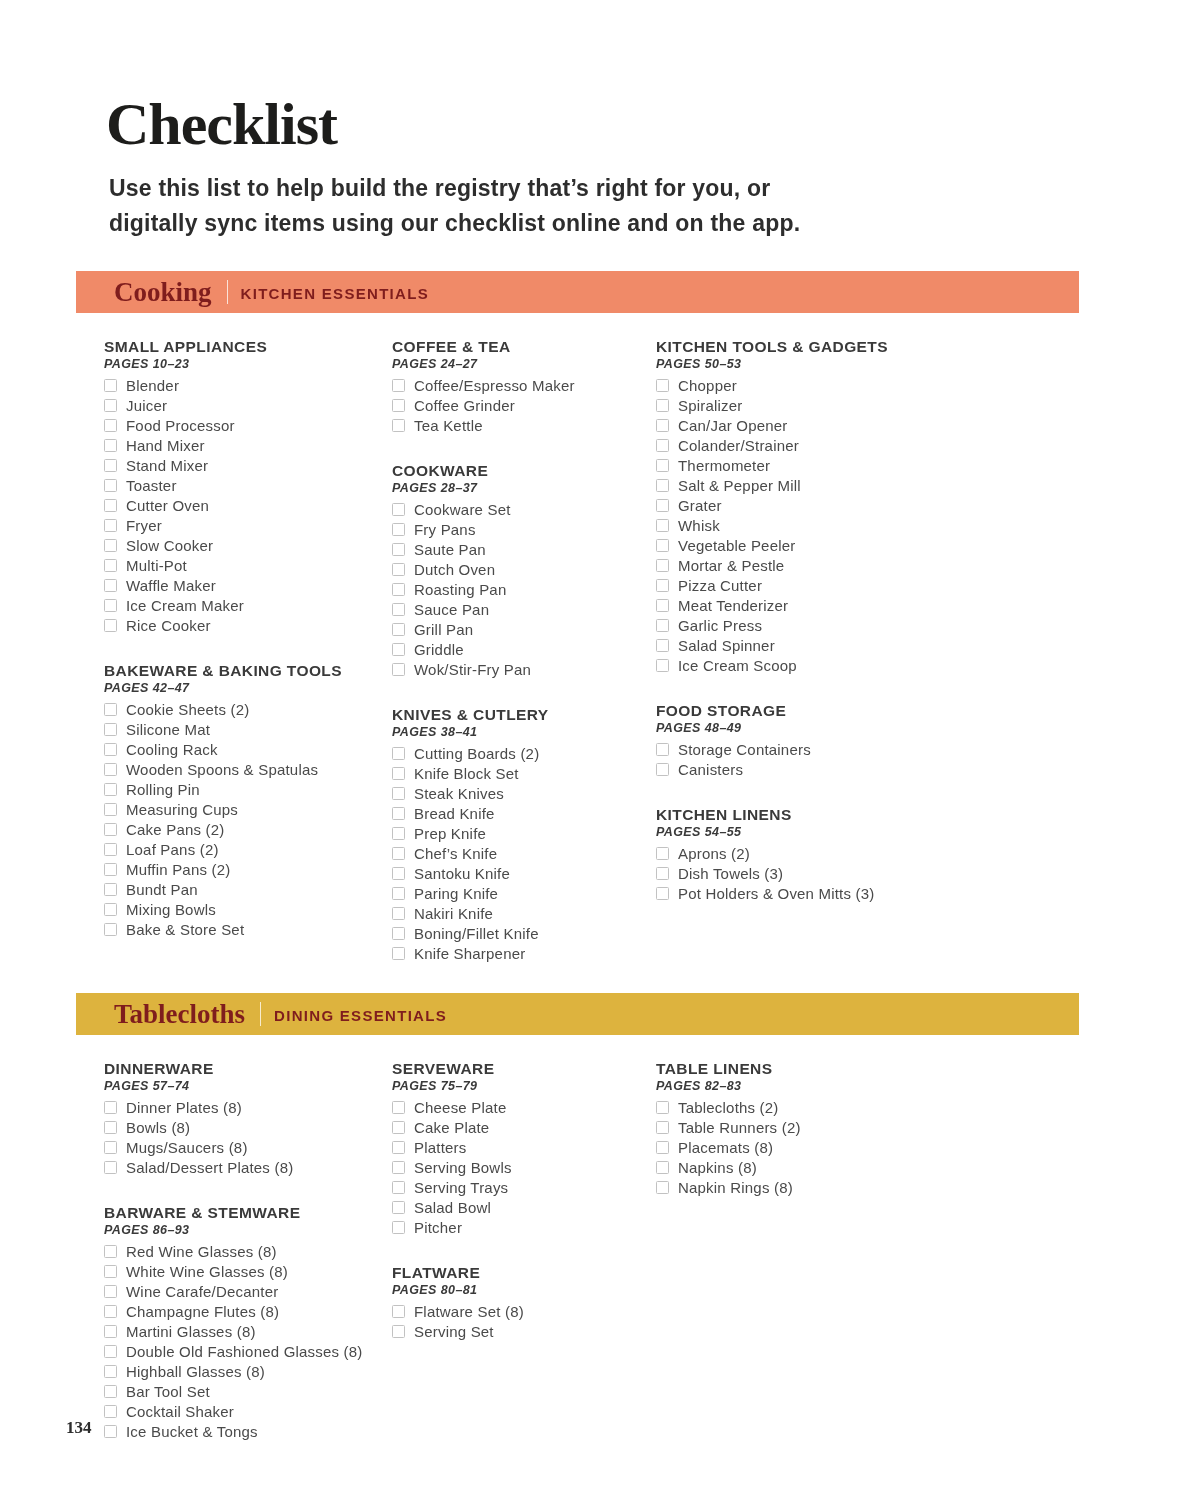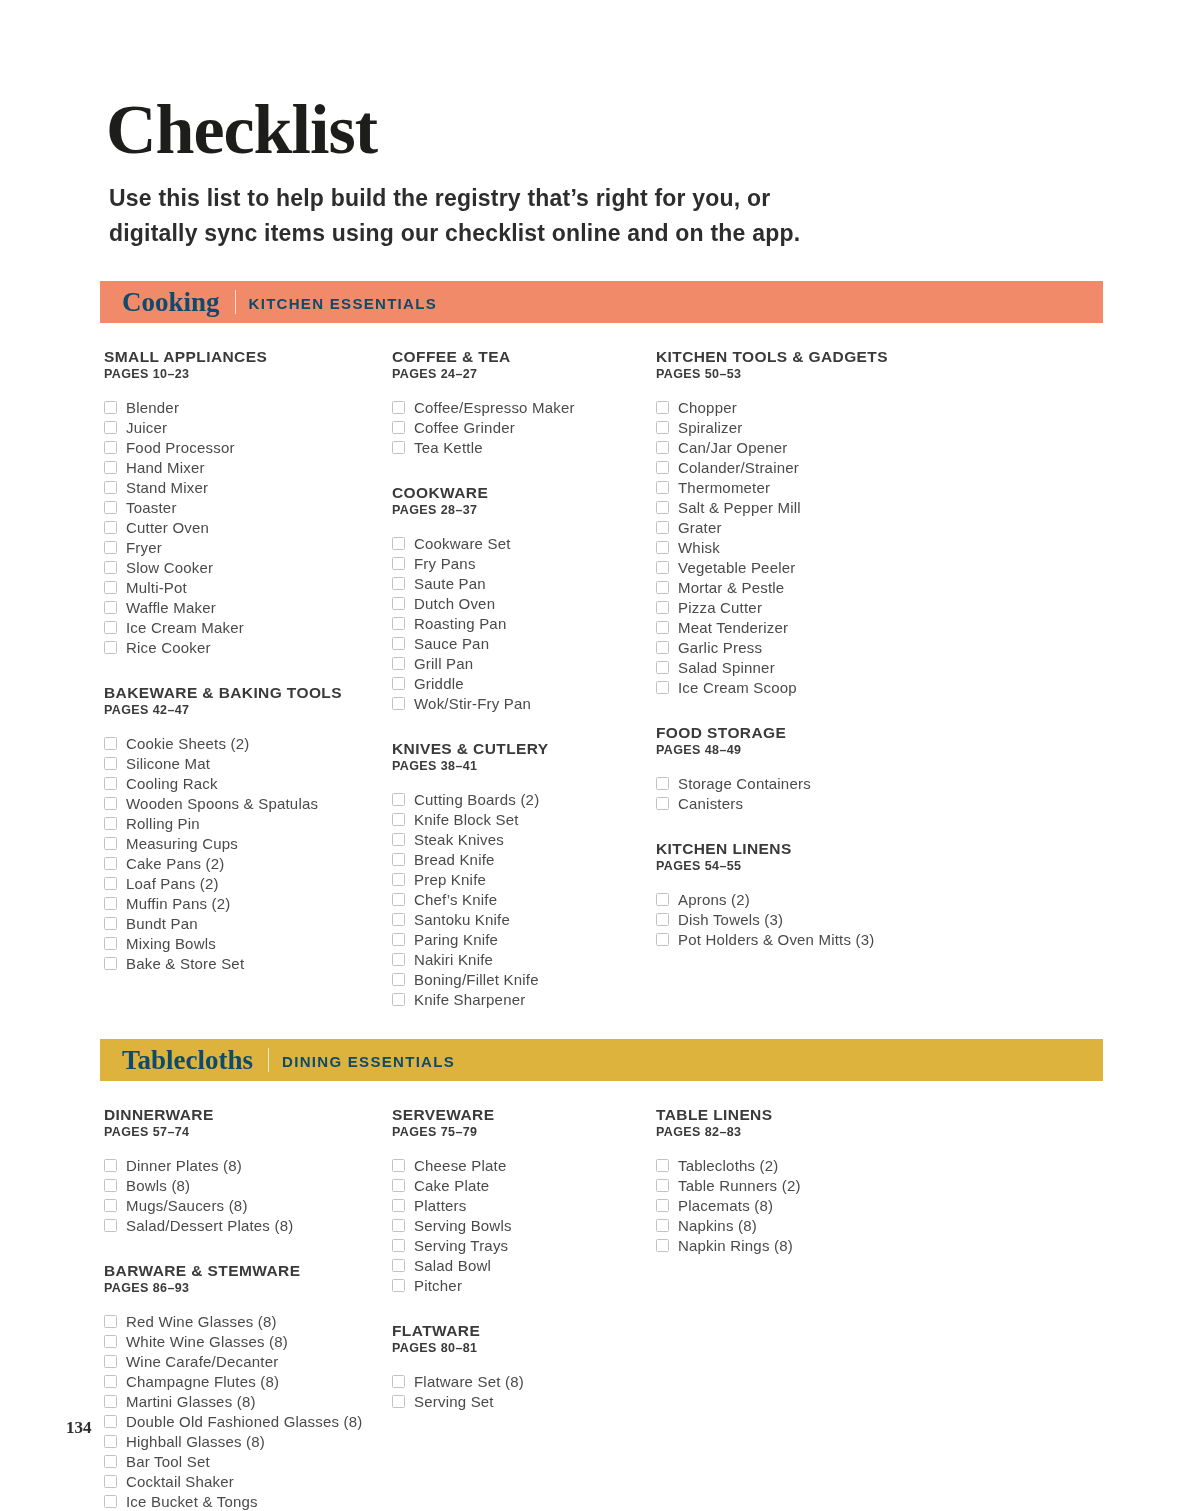--- a/index.html
+++ b/index.html
@@ -2,49 +2,49 @@
 <html><head>
 <meta charset="utf-8">
 <style>
   html,body { margin:0; padding:0; background:#ffffff; }
   .page {
     position:relative; width:1200px; height:1511px; background:#ffffff;
     font-family:"Liberation Sans", sans-serif; overflow:hidden;
   }
   .header { padding:94px 110px 0 106px; }
   .title {
-    font-family:"Liberation Serif", serif; font-size:70px; font-weight:700;
+    font-family:"Liberation Serif", serif; font-size:60px; font-weight:700;
     color:#1d1d1b; margin:0; line-height:1.02; letter-spacing:-1px;
   }
   .subtitle {
     margin:16px 0 0 3px; font-size:23px; font-weight:700; color:#2d2d2d;
     line-height:1.52; letter-spacing:0.2px;
   }
   .banner {
-    margin-left:100px; margin-top:30px; width:1003px; height:42px;
-    display:flex; align-items:center; padding-left:22px; box-sizing:border-box;
-    color:#0c4a6e;
+    margin-left:76px; margin-top:30px; width:1003px; height:42px;
+    display:flex; align-items:center; padding-left:38px; box-sizing:border-box;
+    color:#7f1d1d;
   }
   .banner-name { font-family:"Liberation Serif", serif; font-size:27px; font-weight:700; line-height:1; }
   .banner-divider { width:1px; height:24px; background:rgba(255,255,255,0.75); margin:0 13px 0 15px; }
   .banner-label { font-size:15px; font-weight:700; letter-spacing:1.3px; padding-top:2px; }
   .columns { display:flex; margin:25px 0 0 104px; width:982px; align-items:flex-start; }
   .col-0 { width:288px; flex:none; }
   .col-1 { width:264px; flex:none; }
   .col-2 { width:430px; flex:none; }
   .group + .group { margin-top:27px; }
   .group-heading {
     font-size:15.5px; font-weight:700; color:#3a3a3a;
     letter-spacing:0.4px; line-height:18px;
   }
   .group-pages {
     font-size:12.5px; font-weight:700; color:#3a3a3a;
-    letter-spacing:0.4px; line-height:16px;
-  }
-  .items { margin-top:15px; }
+    letter-spacing:0.4px; line-height:16px;font-style:italic;
+  }
+  .items { margin-top:3px; }
   .item { display:flex; align-items:center; height:20px; }
   .checkbox {
     width:12px; height:12px; border:1.5px solid #c2c2c2; border-radius:1.5px;
     margin-right:9px; flex:none; background:#ffffff; box-sizing:border-box;
     width:13px; height:13px;
   }
   .item-label { font-size:15px; color:#4a4a4a; letter-spacing:0.2px; white-space:nowrap; }
   .footer {
     position:absolute; left:66px; top:1418px;
     font-family:"Liberation Serif", serif; font-size:17px; font-weight:700; color:#2d2d2d;

